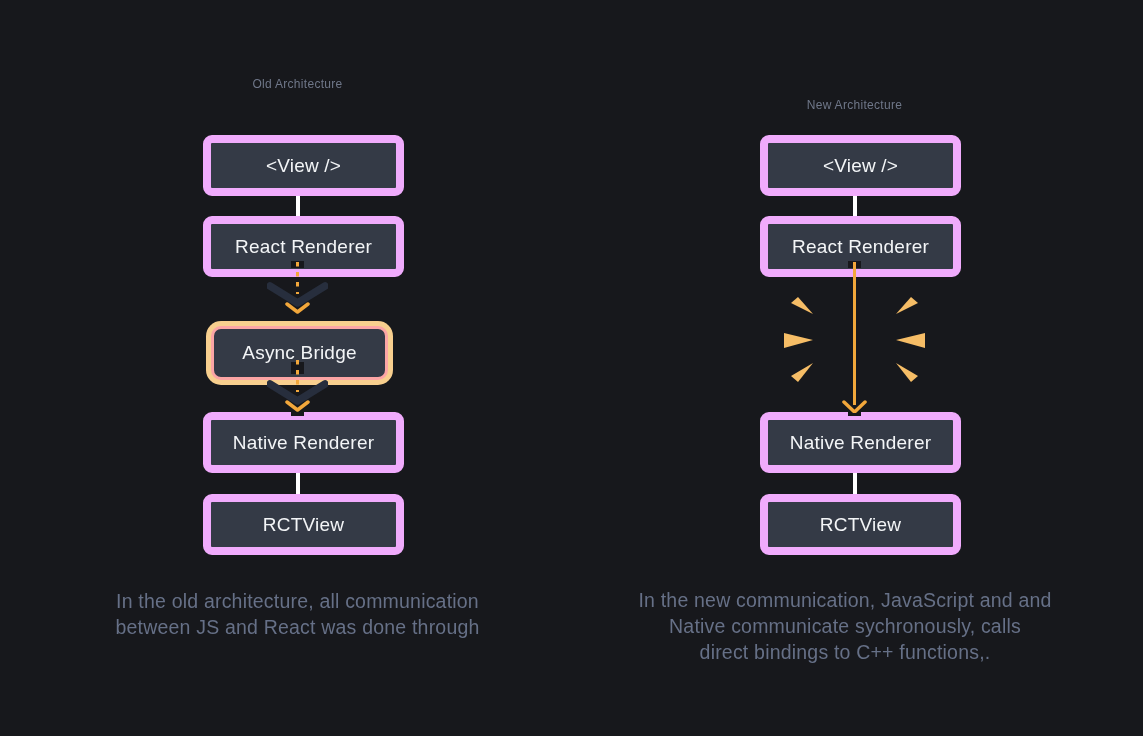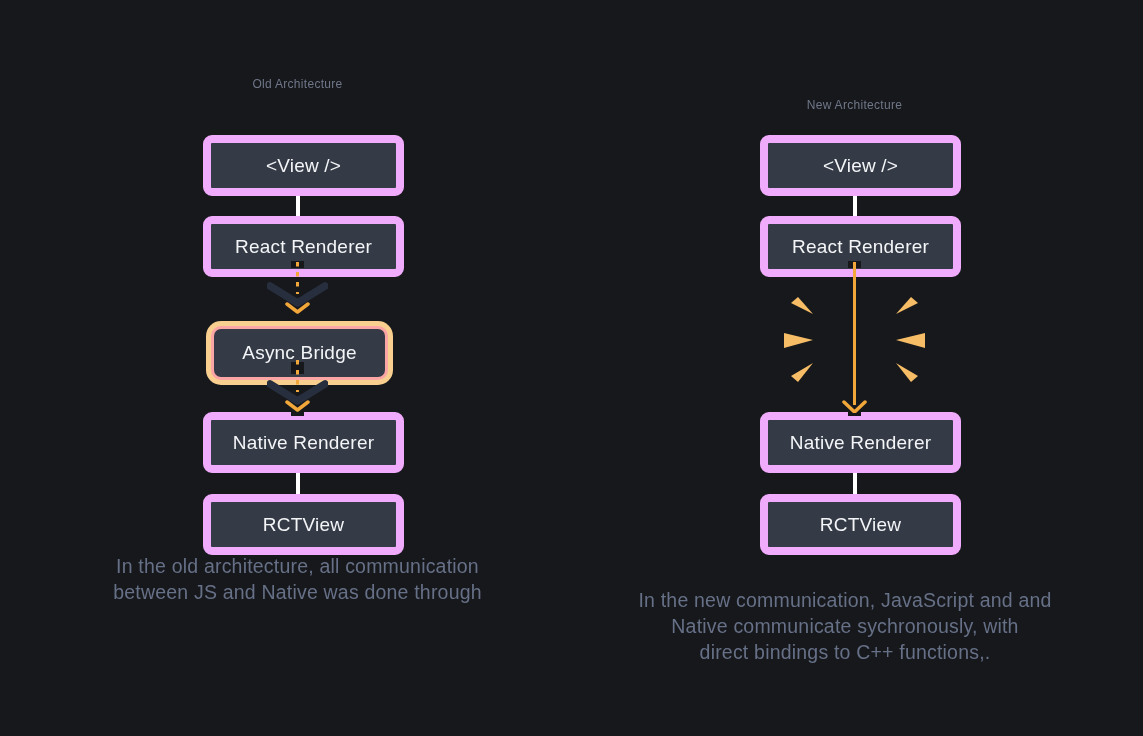--- a/index.html
+++ b/index.html
@@ -81,23 +81,23 @@
 
   <svg class="arrow-svg" style="left:775px;top:290px" width="160" height="95" viewBox="0 0 160 95">
     <polygon points="16,13 23,7 38,24" fill="#f6bd66"></polygon>
     <polygon points="9,43 9,58 38,50" fill="#f6bd66"></polygon>
     <polygon points="16,86 23,92 38,73" fill="#f6bd66"></polygon>
     <polygon points="143,13 136,7 121,24" fill="#f6bd66"></polygon>
     <polygon points="150,43 150,58 121,50" fill="#f6bd66"></polygon>
     <polygon points="143,86 136,92 121,73" fill="#f6bd66"></polygon>
   </svg>
 
-  <div class="caption" style="left:85px;top:553px;width:425px">
+  <div class="caption" style="left:85px;top:588px;width:425px">
     <div>In the old architecture, all communication</div>
-    <div>between JS and Native was done through</div>
+    <div>between JS and React was done through</div>
   </div>
   <div class="caption" style="left:625px;top:587px;width:440px">
     <div>In the new communication, JavaScript and and</div>
-    <div>Native communicate sychronously, with</div>
+    <div>Native communicate sychronously, calls</div>
     <div>direct bindings to C++ functions,.</div>
   </div>
 
 </div>
 
 </body></html>

